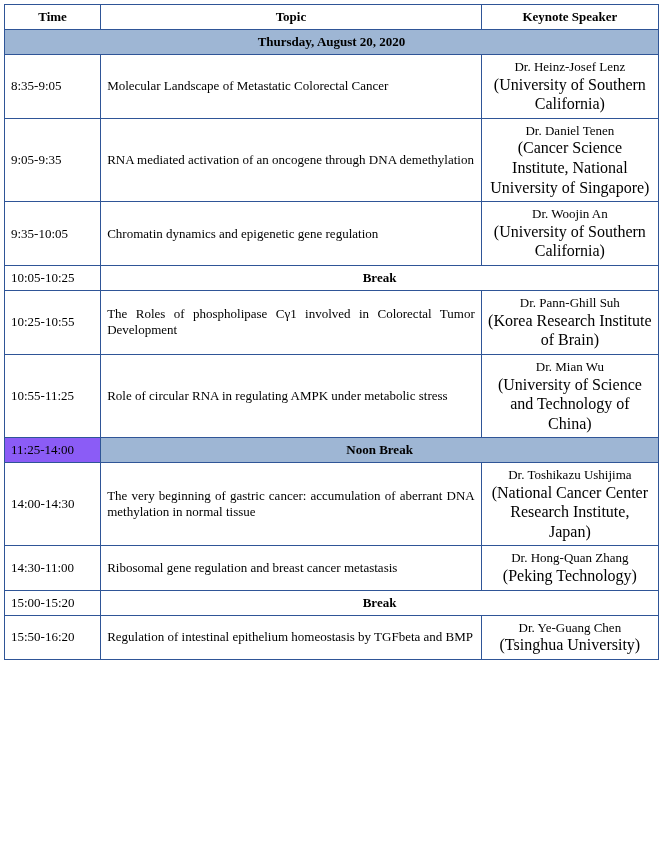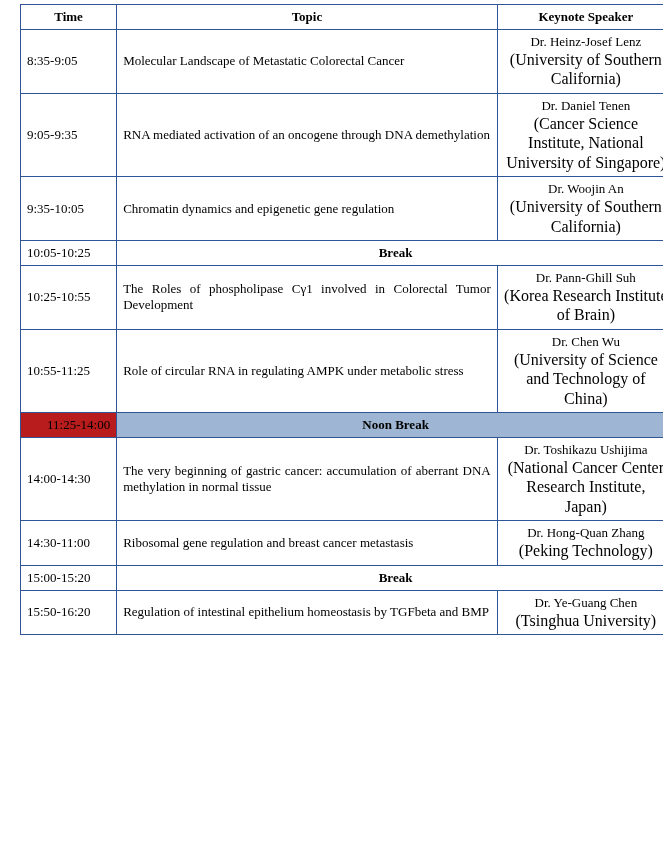--- a/index.html
+++ b/index.html
@@ -10,21 +10,21 @@
   body {
     width: 663px;
     height: 864px;
     font-family: "Liberation Serif", serif;
     color: #000000;
     overflow: hidden;
   }
   .schedule-wrap {
     width: 663px;
     box-sizing: border-box;
-    padding: 4px 4px 0 20px;
+    padding: 4px 4px 0 4px;
   }
   table.schedule {
     border-collapse: collapse;
     width: 655px;
     table-layout: fixed;
     border: 1px solid #2f5597;
   }
   table.schedule td, table.schedule th {
     border: 1px solid #2f5597;
     vertical-align: middle;
@@ -49,22 +49,22 @@
     font-size: 14px;
     padding: 8px 4px;
   }
   td.break-row {
     text-align: center;
     font-weight: bold;
     font-size: 14px;
     padding: 9px 4px;
   }
   td.noon-time {
-    background: #b91c1c;
-    text-align: right;
+    background: #8b5cf6;
+    text-align: left;
     font-size: 13px;
     padding: 9px 6px;
   }
   td.noon-label {
     background: #9eb6d4;
     text-align: center;
     font-weight: bold;
     font-size: 14px;
     padding: 9px 4px;
   }
@@ -105,20 +105,23 @@
       <col class="c-speaker">
     </colgroup>
     <thead>
       <tr>
         <th class="head-cell">Time</th>
         <th class="head-cell">Topic</th>
         <th class="head-cell">Keynote Speaker</th>
       </tr>
     </thead>
     <tbody>
+      <tr>
+        <td class="section-row" colspan="3">Thursday, August 20, 2020</td>
+      </tr>
 
 
       <tr>
         <td class="time-cell">8:35-9:05</td>
         <td class="topic-cell">Molecular Landscape of Metastatic Colorectal Cancer</td>
         <td class="speaker-cell">
           <span class="speaker-name">Dr. Heinz-Josef Lenz</span>
           <span class="speaker-aff">(University of Southern California)</span>
         </td>
       </tr>
@@ -152,21 +155,21 @@
         <td class="speaker-cell">
           <span class="speaker-name">Dr. Pann-Ghill Suh</span>
           <span class="speaker-aff">(Korea Research Institute of Brain)</span>
         </td>
       </tr>
 
       <tr>
         <td class="time-cell">10:55-11:25</td>
         <td class="topic-cell">Role of circular RNA in regulating AMPK under metabolic stress</td>
         <td class="speaker-cell">
-          <span class="speaker-name">Dr. Chen Wu</span>
+          <span class="speaker-name">Dr. Mian Wu</span>
           <span class="speaker-aff">(University of Science and Technology of China)</span>
         </td>
       </tr>
 
       <tr>
         <td class="noon-time">11:25-14:00</td>
         <td class="noon-label" colspan="2">Noon Break</td>
       </tr>
 
       <tr>

